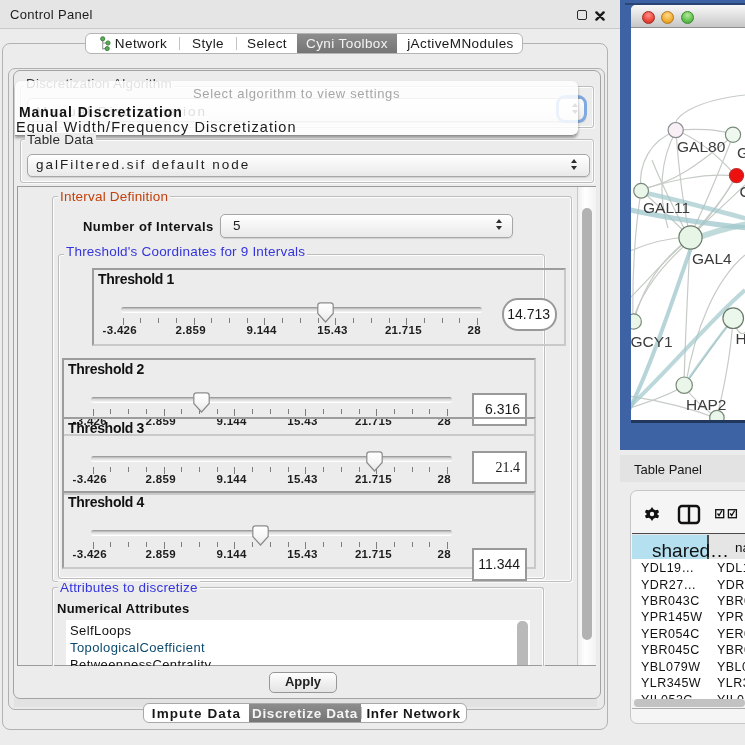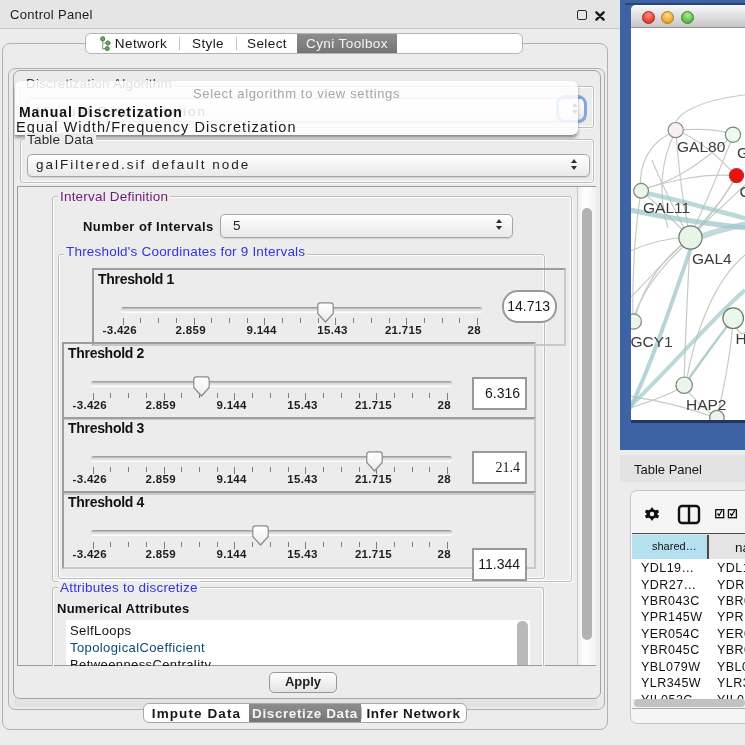--- a/index.html
+++ b/index.html
@@ -51,20 +51,21 @@
       <circle cx="4.7" cy="2.8" r="2.1" fill="#5aab5a" stroke="#357a35" stroke-width="0.9"></circle>
       <circle cx="10" cy="7" r="2.1" fill="#5aab5a" stroke="#357a35" stroke-width="0.9"></circle>
       <circle cx="9.2" cy="12.6" r="2.1" fill="#5aab5a" stroke="#357a35" stroke-width="0.9"></circle>
     </svg>
     Network</div>
   <div class="segsep" style="left:93px;"></div>
   <div class="seg" style="left:94px;width:56px;">Style</div>
   <div class="segsep" style="left:150px;"></div>
   <div class="seg" style="left:151px;width:60px;">Select</div>
   <div class="seg segdark" style="left:211px;width:100px;">Cyni Toolbox</div>
+  <div class="seg" style="left:311px;width:127px;">jActiveMNodules</div>
 </div>
 
 <div class="abs" style="left:8px;top:68px;width:595px;height:640px;border:1px solid #b0b0b0;border-radius:7px;background:#eaeaea;"></div>
 <div class="abs" style="left:14px;top:697px;width:583px;height:10px;background:#e2e2e2;"></div>
 <div class="abs" style="left:13px;top:70px;width:586px;height:627px;border:1px solid #a3a3a3;border-radius:7px;background:#ececec;"></div>
 
 <div class="grpbox" style="left:20px;top:86px;width:572px;height:40px;"></div>
 <div class="grptitle" style="left:24px;top:77px;color:#3a3a3a;">Discretization Algorithm</div>
 
 <div class="combo" style="left:27px;top:98px;width:557px;height:22px;"></div>
@@ -89,21 +90,21 @@
     <div class="up"></div>
     <div class="dn"></div>
   </div>
 
 <div class="abs" style="left:17px;top:186px;width:579px;height:480px;border:1px solid #9b9b9b;background:#ececec;box-sizing:border-box;"></div>
 
 <div class="abs" style="left:577px;top:187px;width:18px;height:478px;background:linear-gradient(90deg,#efefef,#ffffff 40%,#f2f2f2);border-left:1px solid #c9c9c9;"></div>
 <div class="abs" style="left:582px;top:208px;width:10px;height:432px;background:#b2b2b2;border-radius:5px;"></div>
 
 <div class="grpbox" style="left:52px;top:196px;width:518px;height:384px;"></div>
-<div class="grptitle" style="left:58px;top:190px;color:#701a75;">Interval Definition</div>
+<div class="grptitle" style="left:58px;top:190px;color:#c2410c;">Interval Definition</div>
 
 <div class="abs" style="left:83px;top:219px;font-size:13px;font-weight:bold;color:#111;letter-spacing:0.45px;">Number of Intervals</div>
 <div class="combo" style="left:220px;top:214px;width:291px;height:22px;"></div>
 <div class="combotext" style="left:233px;top:218px;">5</div>
 <div class="stepper" style="left:496px;top:218px;">
     <div class="up"></div>
     <div class="dn"></div>
   </div>
 
 <div class="grpbox" style="left:58px;top:254px;width:485px;height:323px;"></div>
@@ -142,23 +143,23 @@
   <svg style="position:absolute;left:223.0px;top:32px;" width="17" height="21" viewBox="0 0 17 21">
     <path d="M3.5 0.8 L13.5 0.8 Q16.2 0.8 16.2 3.5 L16.2 11.5 L8.5 20 L0.8 11.5 L0.8 3.5 Q0.8 0.8 3.5 0.8 Z" fill="url(#tg0)" stroke="#8a8a8a" stroke-width="1.2"></path>
     <defs>
         <linearGradient id="tg0" x1="0" y1="0" x2="0" y2="1">
           <stop offset="0" stop-color="#ffffff"></stop>
           <stop offset="0.5" stop-color="#f7f7f7"></stop>
           <stop offset="1" stop-color="#e8e8e8"></stop>
         </linearGradient>
       </defs>
   </svg>
-  <div class="vfield" style="top:20px;border-radius:16px;">14.713</div>
-</div>
-<div class="thpanel" style="top:342px;text-decoration:underline;">
+  <div class="vfield" style="top:28px;border-radius:16px;">14.713</div>
+</div>
+<div class="thpanel" style="top:358px;text-decoration:underline;">
   <div class="thlabel">Threshold 2</div>
   <div class="track" style="top:37px;"></div>
 <div style="position:absolute;left:28.6px;top:48.5px;width:1px;height:7px;background:#7e7e7e;"></div>
     <div style="position:absolute;left:46.3px;top:48.5px;width:1px;height:5px;background:#7e7e7e;"></div>
     <div style="position:absolute;left:64.1px;top:48.5px;width:1px;height:5px;background:#7e7e7e;"></div>
     <div style="position:absolute;left:81.8px;top:48.5px;width:1px;height:5px;background:#7e7e7e;"></div>
     <div style="position:absolute;left:99.5px;top:48.5px;width:1px;height:7px;background:#7e7e7e;"></div>
     <div style="position:absolute;left:117.2px;top:48.5px;width:1px;height:5px;background:#7e7e7e;"></div>
     <div style="position:absolute;left:135.0px;top:48.5px;width:1px;height:5px;background:#7e7e7e;"></div>
     <div style="position:absolute;left:152.7px;top:48.5px;width:1px;height:5px;background:#7e7e7e;"></div>
@@ -380,21 +381,21 @@
 <svg class="abs" style="left:715px;top:509px;" width="24" height="10" viewBox="0 0 24 10">
   <rect x="0.7" y="0.7" width="8" height="8" fill="none" stroke="#111" stroke-width="1.3"></rect>
   <path d="M2.5 4.5 L4 6.5 L7 1.5" stroke="#111" stroke-width="1.3" fill="none"></path>
   <rect x="13.4" y="0.7" width="8" height="8" fill="none" stroke="#111" stroke-width="1.3"></rect>
   <path d="M15.2 4.5 L16.7 6.5 L19.7 1.5" stroke="#111" stroke-width="1.3" fill="none"></path>
 </svg>
 
 <div class="abs" style="left:632px;top:533px;width:113px;height:26px;background:#e5e5e5;border-top:1.5px solid #4a4a4a;box-sizing:border-box;"></div>
 <div class="abs" style="left:632px;top:534.5px;width:75px;height:24px;background:#b5e0ef;"></div>
 <div class="abs" style="left:707px;top:534.5px;width:1.5px;height:24px;background:#4a4a4a;"></div>
-<div class="abs" style="left:652px;top:540px;font-size:11px;color:#111;">shared…</div>
+<div class="abs" style="left:652px;top:540px;font-size:19px;color:#111;">shared…</div>
 <div class="abs" style="left:735px;top:540px;font-size:13.5px;color:#111;">na</div>
 
 <div class="abs" style="left:632px;top:558.5px;width:113px;height:140px;background:#fff;overflow:hidden;font-size:12.5px;color:#111;letter-spacing:0.45px;">
 <div style="position:absolute;left:9px;top:2.5px;">YDL19…</div>
 <div style="position:absolute;left:85px;top:2.5px;">YDL1</div>
 <div style="position:absolute;left:9px;top:19.0px;">YDR27…</div>
 <div style="position:absolute;left:85px;top:19.0px;">YDR2</div>
 <div style="position:absolute;left:9px;top:35.4px;">YBR043C</div>
 <div style="position:absolute;left:85px;top:35.4px;">YBR0</div>
 <div style="position:absolute;left:9px;top:51.9px;">YPR145W</div>

